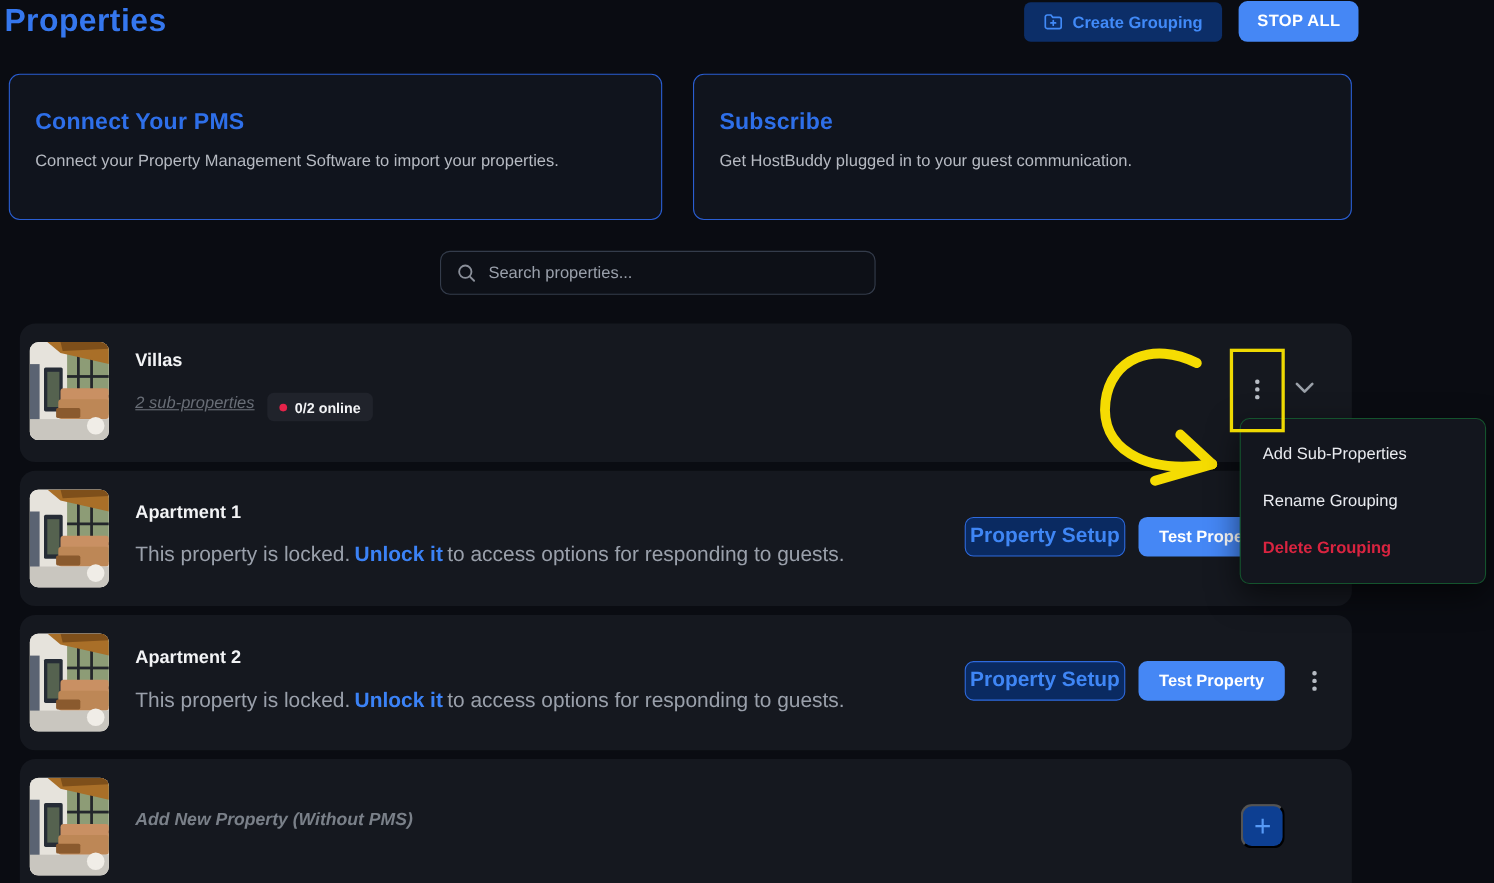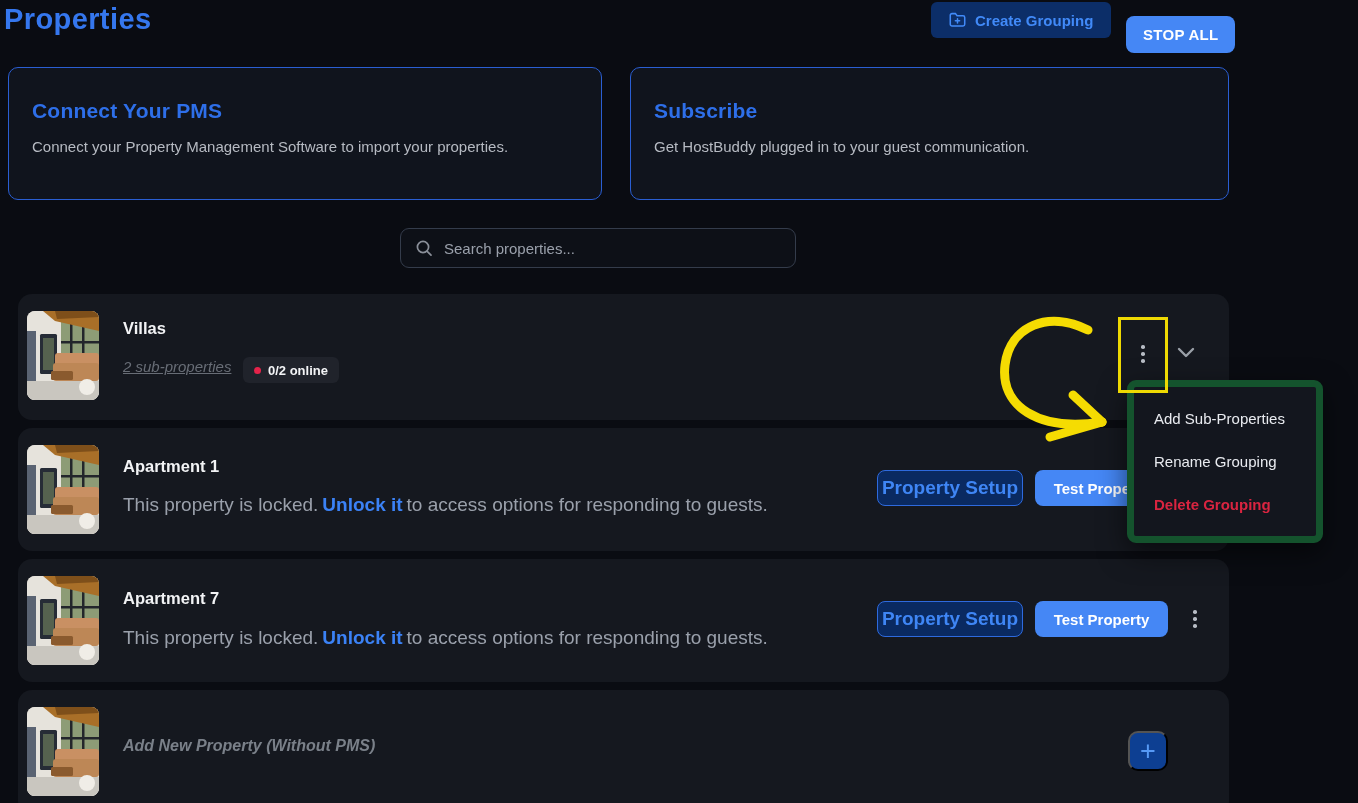--- a/index.html
+++ b/index.html
@@ -14,21 +14,21 @@
     position:absolute; left:4px; top:0; font-size:29px; font-weight:800;
     color:#3577ee; letter-spacing:.4px; line-height:38px;
   }
   .btn { display:flex; align-items:center; justify-content:center; cursor:pointer; }
   .btn-create {
     position:absolute; left:931px; top:2px; height:36px; padding:0 18px;
     background:#0c2e68; border-radius:6px; gap:9px;
     color:#418af8; font-size:15px; font-weight:700;
   }
   .btn-stopall {
-    position:absolute; left:1126px; top:16px; height:37px; padding:0 17px;
+    position:absolute; left:1126px; top:1px; height:37px; padding:0 17px;
     background:#4587f5; border-radius:8px; color:#ffffff;
     font-size:15px; font-weight:700; letter-spacing:.3px;
   }
   
   .info-card {
     position:absolute; top:67px; height:133px; background:#10141d;
     border:1.5px solid #2a5ed2; border-radius:10px; padding:31px 24px 0 23px;
   }
   .card-pms { left:8px; width:594px; }
   .card-subscribe { left:630px; width:599px; }
@@ -93,22 +93,22 @@
     position:absolute; left:105px; top:47px; font-size:16px;
     font-style:italic; font-weight:600; color:#7a8089;
   }
   .btn-add-plus {
     position:absolute; left:1110px; top:41px; width:40px; height:40px;
     background:#0d3f92; border-radius:10px; color:#579af6;
     font-size:27px; font-weight:400; line-height:1;
   }
   
   .context-menu {
-    position:absolute; left:1127px; top:380px; width:196px; padding:10px 0;
-    background:#13161e; border:7px solid #14532d; border-radius:9px;
+    position:absolute; left:1127px; top:380px; width:224px; padding:10px 0;
+    background:#13161e; border:1px solid #14532d; border-radius:9px;
     box-shadow:0 10px 28px rgba(0,0,0,.55); z-index:20;
   }
   .context-menu .menu-item {
     padding:13px 20px; font-size:15px; color:#e9ebf0; cursor:pointer;
   }
   .context-menu .menu-item.danger { color:#d92440; font-weight:600; }
   
   .annotation-box {
     position:absolute; left:1118px; top:317px; width:50px; height:76px;
     border:3px solid #eed902; z-index:40; pointer-events:none;
@@ -240,21 +240,21 @@
         <rect x="0" y="20" width="9" height="52" fill="#5a6372"></rect>
         <rect x="13" y="23" width="17" height="40" rx="1.5" fill="#262c36"></rect>
         <rect x="16" y="27" width="11" height="32" fill="#55624f"></rect>
         <rect x="28" y="42" width="44" height="14" rx="3" fill="#c99063"></rect>
         <rect x="26" y="52" width="46" height="18" rx="3" fill="#bd8756"></rect>
         <rect x="0" y="70" width="72" height="19" fill="#c9c6bf"></rect>
         <rect x="24" y="60" width="22" height="9" rx="1.5" fill="#8a5a2e"></rect>
         <circle cx="60" cy="76" r="8" fill="#f0ede7"></circle>
       </svg>
     </div>
-    <div class="row-title" style="top:30px;">Apartment 7</div>
+    <div class="row-title" style="top:30px;">Apartment 2</div>
     <div class="locked-text" style="top:68px;">
       <span>This property is locked.</span><span class="unlock-link">Unlock it</span><span>to access options for responding to guests.</span>
     </div>
     <button class="btn-setup">Property Setup</button>
     <button class="btn-test">Test Property</button>
     <div class="kebab kebab-apt2">
       <i></i>
         <i></i>
         <i></i>
     </div>

